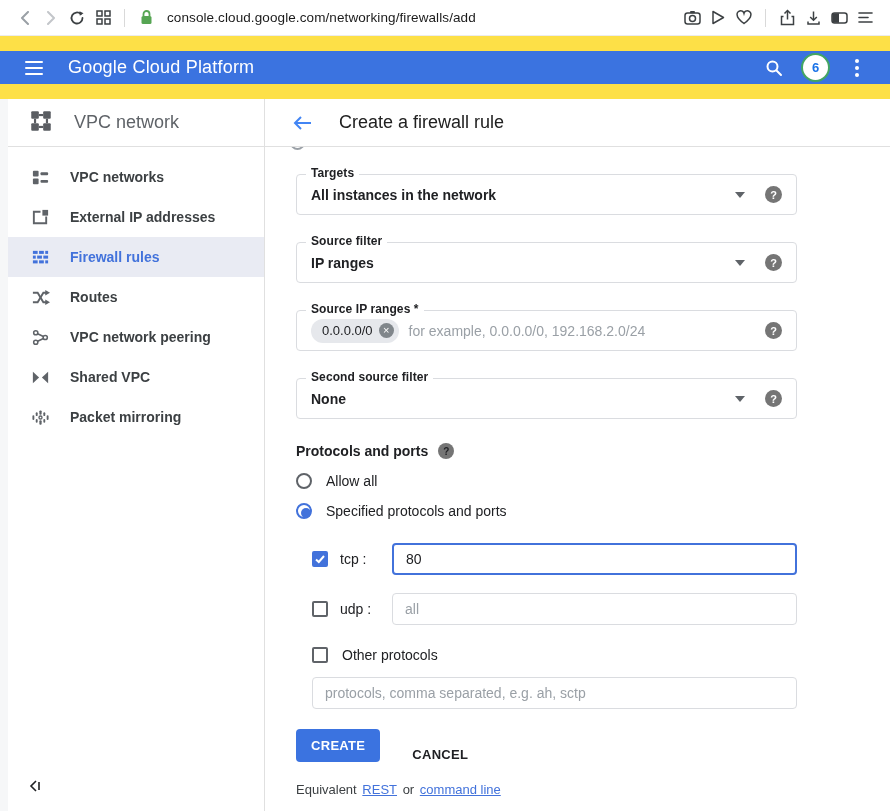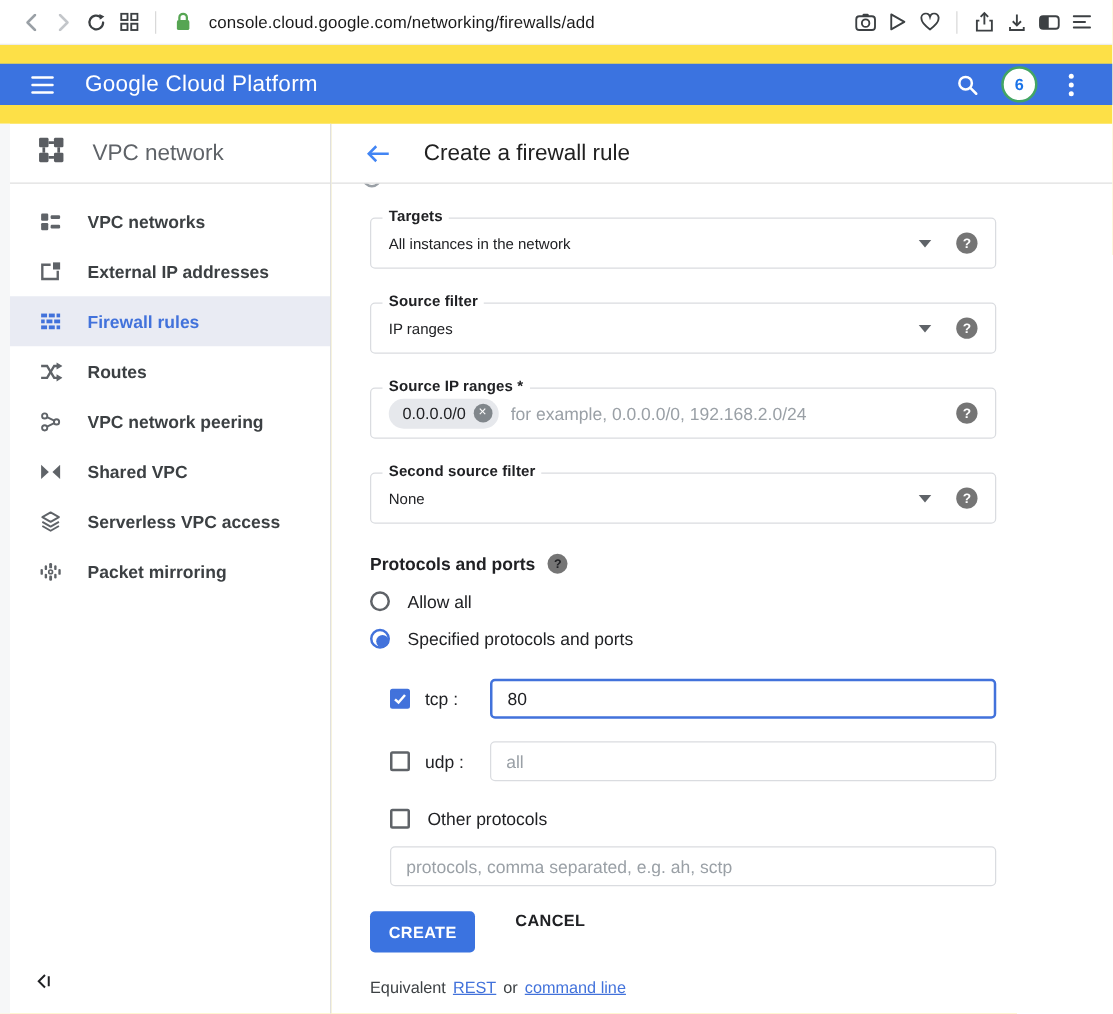--- a/index.html
+++ b/index.html
@@ -47,21 +47,21 @@
   .back-btn { width:36px; height:36px; display:flex; align-items:center; justify-content:center; cursor:pointer; }
   .page-title { font-size:18px; color:#212121; margin-left:18px; font-weight:400; }
 
   .form-scroll { flex:1; position:relative; overflow:hidden; padding-left:31px; }
   .clipped-radio { position:absolute; top:-12px; left:25px; width:15px; height:15px; border:2px solid #9aa0a6; border-radius:50%; }
 
   .fieldcol { width:501px; }
 
   .ofield { position:relative; border:1px solid #dadce0; border-radius:4px; height:41px; display:flex; align-items:center; padding:0 14px; background:#fff; cursor:pointer; }
   .flabel { position:absolute; top:-9px; left:9px; background:#fff; padding:0 5px; font-size:12px; font-weight:700; color:#202124; letter-spacing:0.1px; }
-  .fvalue { font-size:12px; color:#202124; }
+  .fvalue { font-size:14px; color:#202124;font-weight:bold; }
   .fright { margin-left:auto; display:flex; align-items:center; gap:20px; }
   .caret { width:0; height:0; border-left:5px solid transparent; border-right:5px solid transparent; border-top:6px solid #5f6368; }
   .help { width:17px; height:17px; border-radius:50%; background:#757575; color:#fff; font-size:11px; font-weight:700; display:flex; align-items:center; justify-content:center; flex:0 0 auto; }
   .help::after { content:"?"; }
 
   .mt27 { margin-top:27px; }
 
   .chip { display:inline-flex; align-items:center; background:#e6e8ec; border-radius:12px; height:24px; padding:0 5px 0 11px; font-size:13px; color:#202124; margin-right:10px; }
   .chip-x { width:15px; height:15px; border-radius:50%; background:#80868b; color:#fff; font-size:11px; line-height:15px; text-align:center; margin-left:6px; cursor:pointer; }
   .chip-x::after { content:"\00d7"; }
@@ -84,21 +84,21 @@
   .proto-input { flex:1; height:32px; border:1px solid #dadce0; border-radius:4px; font-size:14px; color:#202124; padding:0 12px; outline:none; font-family:"Liberation Sans",sans-serif; }
   .proto-input.focused { border:2px solid #4272db; }
   .proto-input::placeholder { color:#9aa0a6; }
   .other-row { display:flex; align-items:center; margin-left:16px; margin-top:22px; cursor:pointer; }
   .other-input { width:485px; margin-left:16px; margin-top:14px; height:32px; border:1px solid #dadce0; border-radius:4px; font-size:14px; color:#202124; padding:12px 12px; outline:none; font-family:"Liberation Sans",sans-serif; }
   .other-input::placeholder { color:#9aa0a6; }
 
   .disable-rule { display:flex; align-items:center; gap:8px; margin-top:30px; cursor:pointer; }
   .disable-rule span { color:#4272db; font-size:13px; font-weight:700; letter-spacing:0.3px; }
 
-  .btn-row { display:flex; align-items:flex-start; margin-top:20px; gap:32px; }
+  .btn-row { display:flex; align-items:flex-end; margin-top:20px; gap:32px; }
   .create-btn { background:#3b73e0; color:#fff; font-size:13px; font-weight:700; letter-spacing:0.3px; border:none; border-radius:4px; padding:9px 15px; cursor:pointer; font-family:"Liberation Sans",sans-serif; }
   .cancel-btn { background:none; border:none; color:#202124; font-size:13px; font-weight:700; letter-spacing:0.3px; cursor:pointer; font-family:"Liberation Sans",sans-serif; }
 
   .equiv-line { margin-top:20px; font-size:13px; color:#3c4043; }
   .equiv-line a { color:#4272db; text-decoration:underline; cursor:pointer; margin:0 2px; }
 </style>
 </head>
 <body>
 
 <div class="page">
@@ -318,32 +318,20 @@
             <svg width="19" height="19" viewBox="0 0 20 20">
                 <g fill="#5f6368">
                   <polygon points="2,4 8.5,10 2,16"></polygon>
                   <polygon points="18,4 11.5,10 18,16"></polygon>
                 </g>
               </svg>
           </span>
           <span class="nlabel">Shared VPC</span>
         </div>
 
-        <div class="nav-item">
-          <span class="nicon">
-            <svg width="19" height="19" viewBox="0 0 20 20">
-                <g fill="none" stroke="#5f6368" stroke-width="1.6" stroke-linejoin="round">
-                  <polygon points="10,2 17,6 10,10 3,6"></polygon>
-                  <polyline points="3,10 10,14 17,10"></polyline>
-                  <polyline points="3,13.5 10,17.5 17,13.5"></polyline>
-                </g>
-              </svg>
-          </span>
-          <span class="nlabel">Serverless VPC access</span>
-        </div>
 
         <div class="nav-item">
           <span class="nicon">
             <svg width="19" height="19" viewBox="0 0 20 20">
                 <g fill="#5f6368">
                   <rect x="1.5" y="7.5" width="2" height="5" rx="1"></rect>
                   <rect x="5" y="4.5" width="2" height="4" rx="1"></rect>
                   <rect x="5" y="11.5" width="2" height="4" rx="1"></rect>
                   <rect x="8.8" y="2.5" width="2.4" height="4.5" rx="1"></rect>
                   <circle cx="10" cy="10" r="1.6" fill="none" stroke="#5f6368" stroke-width="1.4"></circle>

